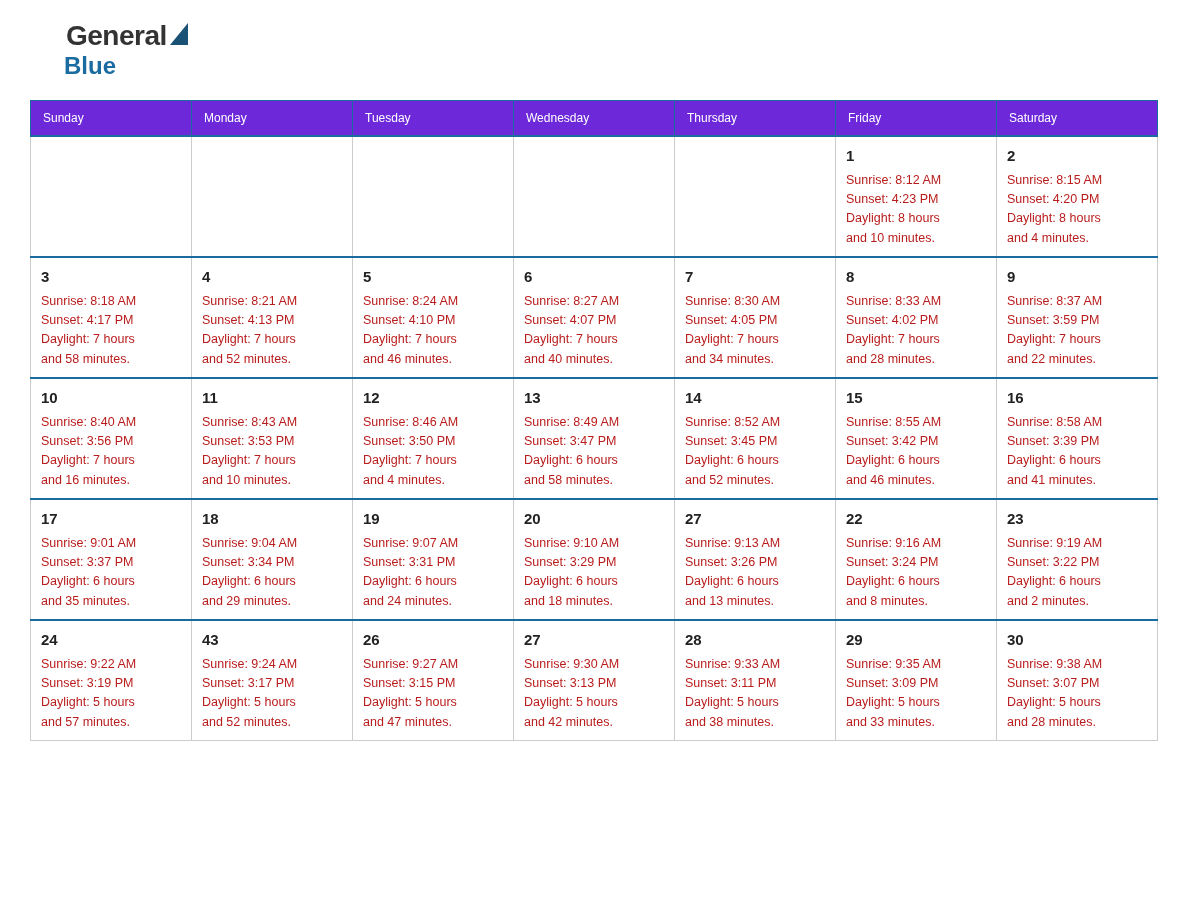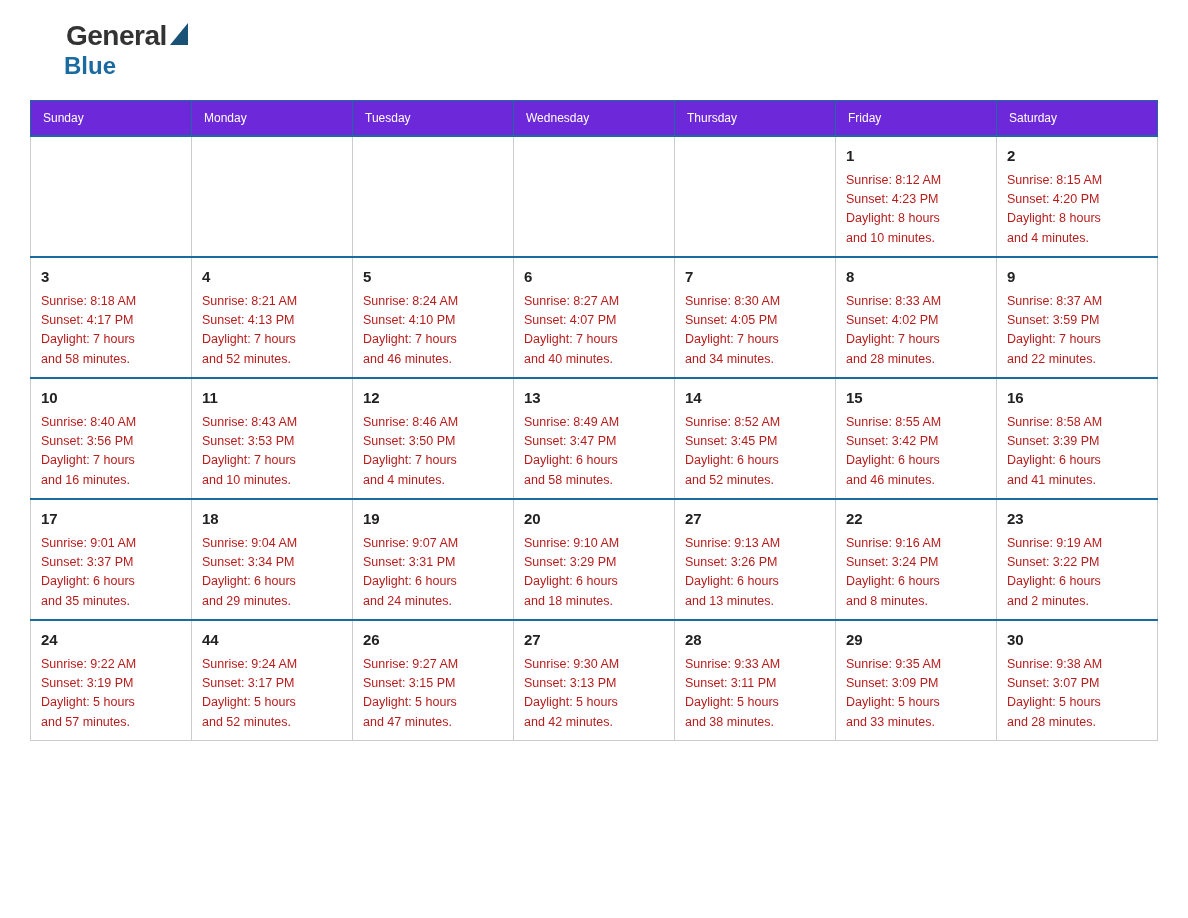--- a/index.html
+++ b/index.html
@@ -308,21 +308,21 @@
       </tr>
       <tr>
         <td>
           <span class="day-number">24</span>
           <div class="day-info" style="white-space: pre-line;">Sunrise: 9:22 AM
 Sunset: 3:19 PM
 Daylight: 5 hours
 and 57 minutes.</div>
         </td>
         <td>
-          <span class="day-number">44</span>
+          <span class="day-number">43</span>
           <div class="day-info" style="white-space: pre-line;">Sunrise: 9:24 AM
 Sunset: 3:17 PM
 Daylight: 5 hours
 and 52 minutes.</div>
         </td>
         <td>
           <span class="day-number">26</span>
           <div class="day-info" style="white-space: pre-line;">Sunrise: 9:27 AM
 Sunset: 3:15 PM
 Daylight: 5 hours

